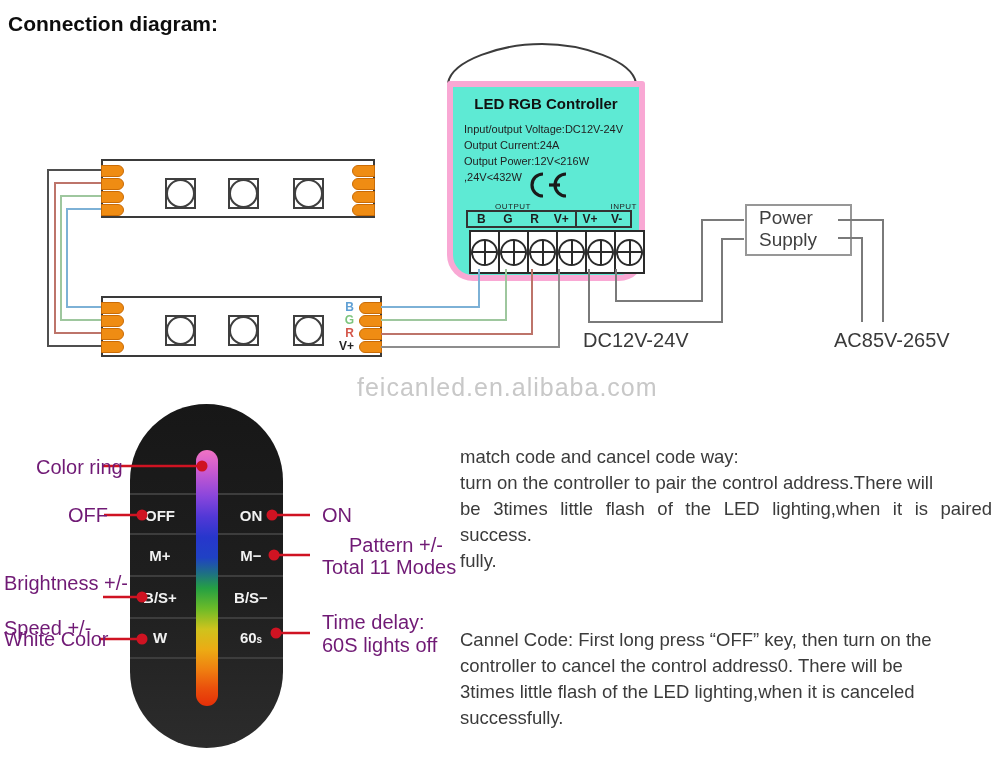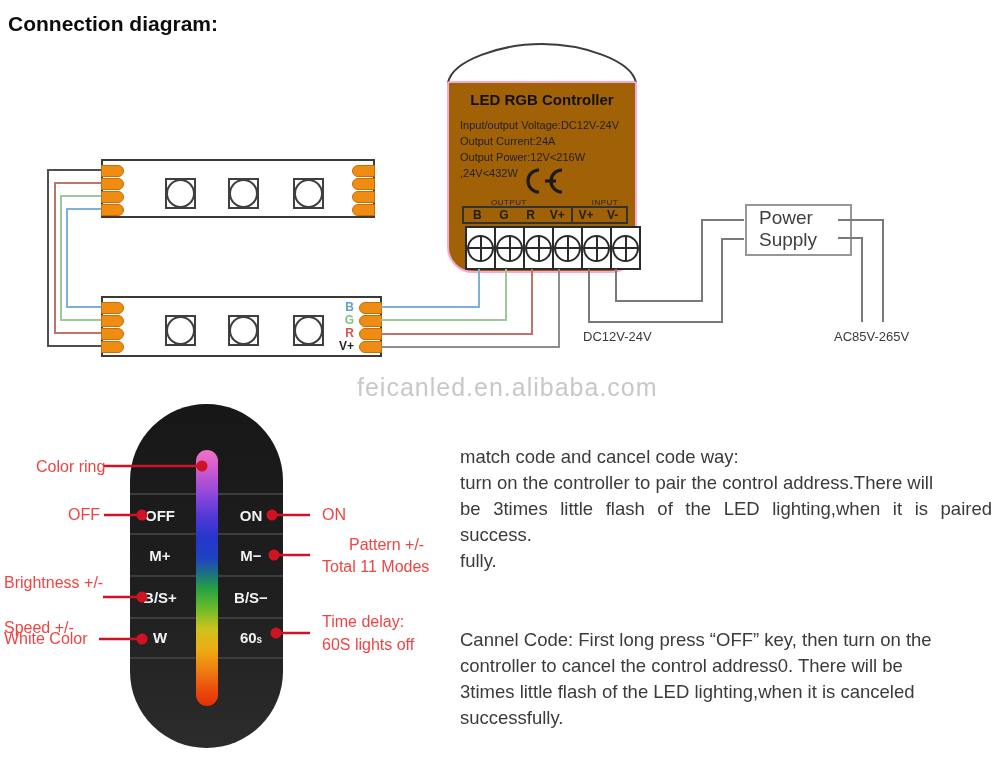--- a/index.html
+++ b/index.html
@@ -20,41 +20,41 @@
   .pad-r{right:-2px;border-radius:6px 0 0 6px;}
   .p1{top:4px;} .p2{top:17px;} .p3{top:30px;} .p4{top:43px;}
   .chip{position:absolute;top:17px;width:27px;height:27px;border:2px solid #3f3f3f;background:#fff;}
   .chip-c{position:absolute;left:-1px;top:-1px;width:25px;height:25px;border:2px solid #3f3f3f;border-radius:50%;}
   .c1{left:62px;} .c2{left:125px;} .c3{left:190px;}
   .padlab{position:absolute;right:26px;width:22px;text-align:right;font-size:12px;font-weight:bold;line-height:12px;}
   .pl-b{color:#5e9fd4;top:3px;} .pl-g{color:#7cc47c;top:16px;} .pl-r{color:#d4564a;top:29px;} .pl-v{color:#242424;top:42px;}
 
   
   .dome{position:absolute;left:444px;top:38px;z-index:6;}
-  .ctrl{position:absolute;left:447px;top:81px;width:186px;height:188px;background:#a16207;
-        border:2px solid #f9a8d4;border-radius:3px 3px 26px 26px;z-index:7;}
+  .ctrl{position:absolute;left:447px;top:81px;width:186px;height:188px;background:#5eead4;
+        border:6px solid #f9a8d4;border-radius:3px 3px 26px 26px;z-index:7;}
   .ctrl-name{position:absolute;left:0;top:8px;width:100%;text-align:center;font-size:15px;font-weight:bold;color:#111;}
   .ctrl-specs{position:absolute;left:11px;top:34px;font-size:11px;color:#222;line-height:16px;}
   .ce{position:absolute;left:71px;top:84px;}
   .io-lab{position:absolute;top:115px;width:56px;text-align:center;font-size:8px;letter-spacing:.5px;color:#222;}
-  .io-out{left:32px;} .io-in{left:128px;}
+  .io-out{left:32px;} .io-in{left:128px;text-align:right;}
   .lstrip{position:absolute;left:13px;top:123px;width:162px;height:14px;border:2px solid #333;display:flex;}
   .lcell{flex:1;text-align:center;font-size:12px;font-weight:bold;color:#1e1e1e;line-height:14px;}
   .lcell.div{border-left:2px solid #333;}
   .tblock{position:absolute;left:16px;top:143px;width:164px;height:44px;display:flex;}
   .tcell{flex:1;border:2px solid #2a2a2a;margin-left:-2px;display:flex;align-items:center;justify-content:center;background:#fff;}
   .tcell:first-child{margin-left:0;}
   .screw{width:23px;height:23px;border:2px solid #2a2a2a;border-radius:50%;position:relative;}
   .screw::before{content:"";position:absolute;left:0;right:0;top:50%;margin-top:-1px;height:2px;background:#2a2a2a;}
   .screw::after{content:"";position:absolute;top:0;bottom:0;left:50%;margin-left:-1px;width:2px;background:#2a2a2a;}
 
   
   .ps{position:absolute;left:745px;top:204px;width:91px;height:47px;border:2px solid #979797;
       font-size:19px;line-height:22px;color:#3f3f3f;padding:1px 0 0 12px;z-index:7;}
-  .vlab{position:absolute;font-size:13px;color:#3a3a3a;}
+  .vlab{position:absolute;font-size:20px;color:#3a3a3a;}
   .dc{left:583px;top:329px;} .ac{left:834px;top:329px;}
 
   .watermark{position:absolute;left:357px;top:373px;font-size:25px;color:#c8c8c8;letter-spacing:1px;}
 
   
   .remote{position:absolute;left:130px;top:404px;width:153px;height:344px;border-radius:77px;
           background:linear-gradient(180deg,#171717,#1f1f1f 55%,#2c2c2c);z-index:10;}
   .rdiv{position:absolute;left:0;width:153px;height:2px;background:#3d3d3d;}
   .d1{top:89px;} .d2{top:129px;} .d3{top:171px;} .d4{top:213px;} .d5{top:253px;}
   .rainbow{position:absolute;left:66px;top:46px;width:22px;height:256px;border-radius:11px;z-index:12;
@@ -62,21 +62,21 @@
       #1f41c4 42%,#1e6e86 48%,#25a043 54%,#6cbb28 62%,#cfc31d 70%,#ecab14 78%,#ef7e10 86%,#ea500c 93%,#e52f08 100%);}
   .rbtn{position:absolute;width:60px;text-align:center;font-size:15px;font-weight:bold;color:#f2f2f2;line-height:18px;z-index:13;}
   .rbtn{top:auto;}
   .b-off{left:130px;top:507px;} .b-on{left:221px;top:507px;}
   .b-mp{left:130px;top:547px;}  .b-mm{left:221px;top:547px;}
   .b-bsp{left:130px;top:589px;} .b-bsm{left:221px;top:589px;}
   .b-w{left:130px;top:629px;}   .b-60{left:221px;top:629px;}
   .sub-s{font-size:10px;}
 
   
-  .call{position:absolute;font-size:16px;color:#ef4444;line-height:18px;z-index:31;}
+  .call{position:absolute;font-size:20px;color:#701a75;line-height:18px;z-index:31;}
   .lab-colorring{left:36px;top:458px;}
   .lab-off{left:68px;top:506px;}
   .lab-bright{left:4px;top:574px;}
   .lab-speed{left:4px;top:595px;margin-top:24px;}
   .lab-white{left:4px;top:630px;}
   .lab-on{left:322px;top:506px;}
   .lab-pat1{left:322px;top:536px;margin-left:27px;}
   .lab-pat2{left:322px;top:558px;}
   .lab-del1{left:322px;top:613px;}
   .lab-del2{left:322px;top:636px;}

